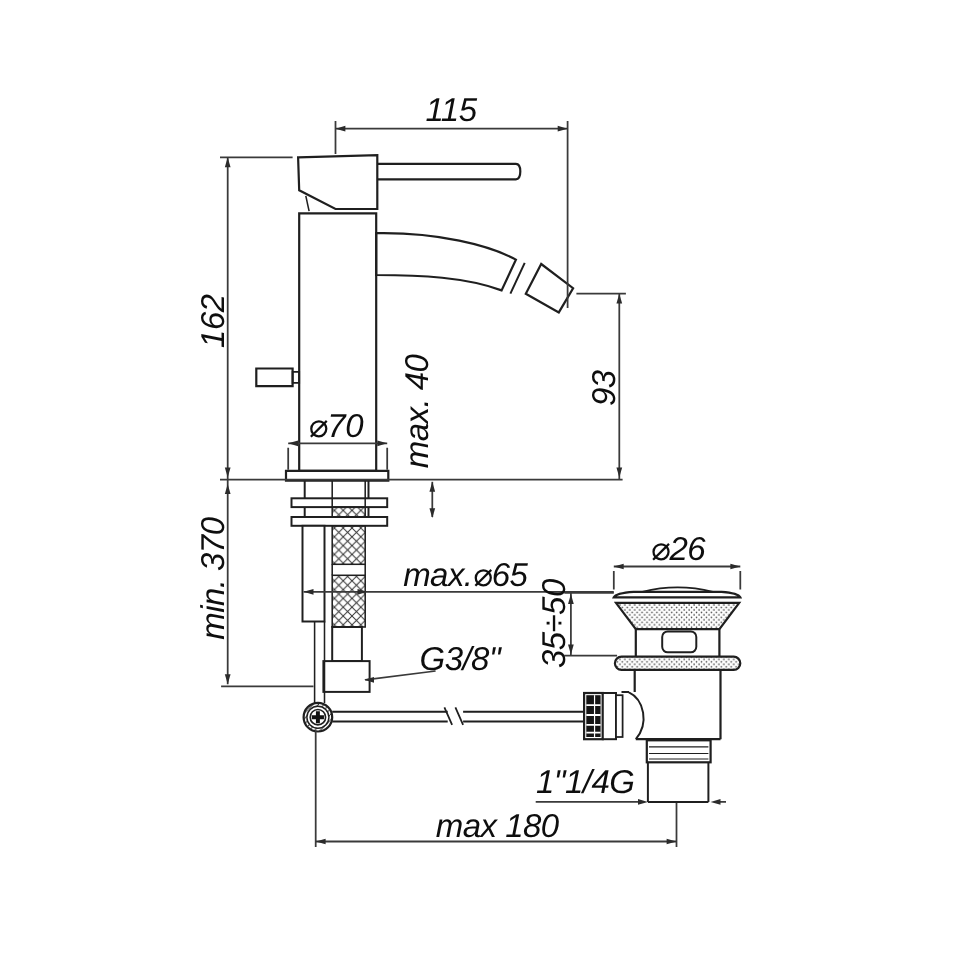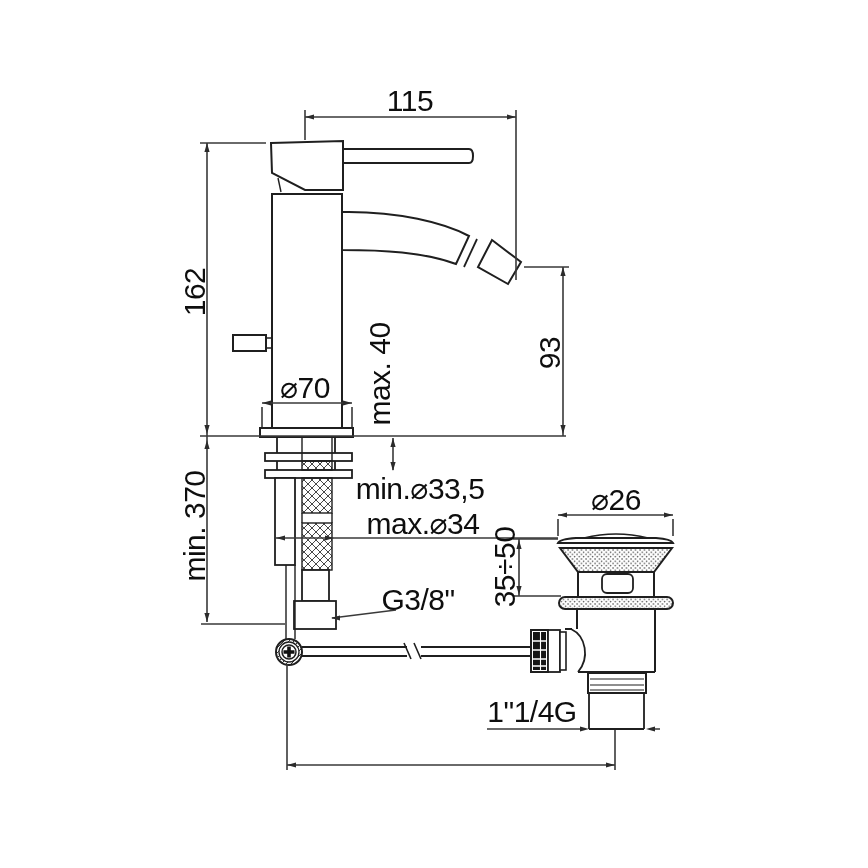--- a/index.html
+++ b/index.html
@@ -2,20 +2,21 @@
 <html><head>
 <meta charset="utf-8">
 <style>
   html,body{margin:0;padding:0;background:#ffffff;}
   .canvas{
     position:relative;
     width:868px;height:868px;
     background:#ffffff;
     overflow:hidden;
     font-family:"Liberation Sans","DejaVu Sans",sans-serif;
+    font-style:italic;
   }
   .canvas svg{position:absolute;left:0;top:0;}
   .lbl{
     position:absolute;
     transform:translate(-50%,-50%);
     font-size:30px;
     line-height:1;
     color:#0e0e0e;
     white-space:nowrap;
     letter-spacing:-0.5px;
@@ -168,20 +169,20 @@
       <path d="M331,618 L340,615.4 L340,620.6 Z"></path>
     </g>
   </svg>
 
   <div class="lbl" style="left:410px;top:101px">115</div>
   <div class="lbl v" style="left:195px;top:292px">162</div>
   <div class="lbl v" style="left:380px;top:374px">max. 40</div>
   <div class="lbl v" style="left:550px;top:353px">93</div>
   <div class="lbl" style="left:305px;top:388px">⌀70</div>
   <div class="lbl v" style="left:195px;top:526px">min. 370</div>
-  <div class="lbl" style="left:420px;top:489px">min.⌀33,5</div>
-  <div class="lbl" style="left:423px;top:524px">max.⌀34</div>
+  <div class="lbl" style="left:423px;top:524px">max.⌀65</div>
   <div class="lbl" style="left:418px;top:600px">G3/8"</div>
   <div class="lbl" style="left:616px;top:500px">⌀26</div>
   <div class="lbl v" style="left:505px;top:567px">35÷50</div>
   <div class="lbl" style="left:532px;top:712px">1"1/4G</div>
+  <div class="lbl" style="left:452px;top:752px">max 180</div>
 
 </div>
 
 </body></html>

